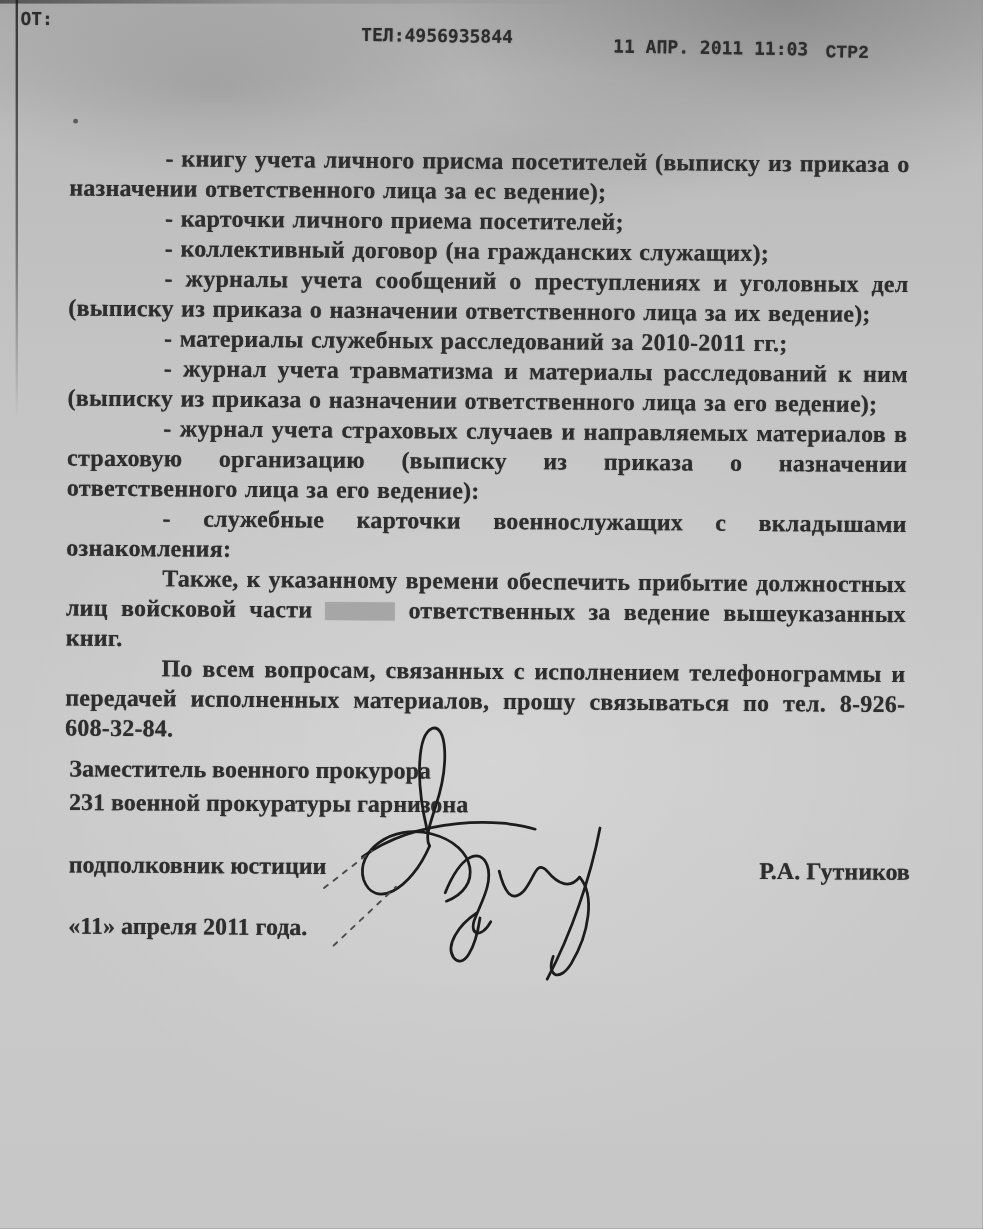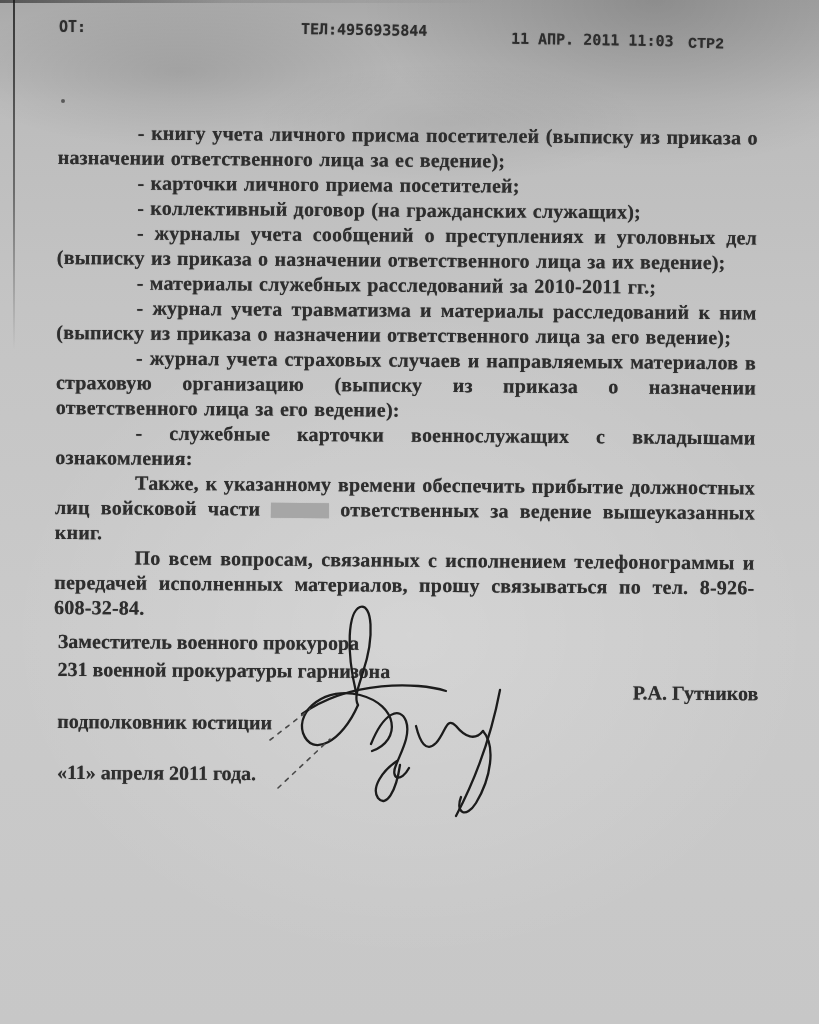--- a/index.html
+++ b/index.html
@@ -27,21 +27,21 @@
   .artifact-dot{
     position:absolute;left:61px;top:99px;width:4px;height:4px;border-radius:50%;
     background:rgba(40,40,40,.65);
   }
   .fax{
     position:absolute;
     font-family:"DejaVu Sans Mono", monospace;
     font-weight:bold;color:#2d2d2d;font-size:15px;white-space:pre;
     text-shadow:0 0 1px rgba(45,45,45,.5);
   }
-  .fax-from{left:17px;top:18px;margin-left:42px;}
+  .fax-from{left:17px;top:7px;}
   .fax-tel{left:301px;top:21px;transform:rotate(0.8deg);}
   .fax-datetime{left:511px;top:31px;transform:rotate(0.9deg);}
   .fax-page{left:688px;top:36px;transform:rotate(0.9deg);font-family:Liberation Mono, monospace;}
   .doc-body{
     position:absolute;left:58px;top:120px;width:700px;
     transform:rotate(0.45deg);transform-origin:0 0;
     color:#2e2e2e;font-size:20px;font-weight:bold;line-height:25px;
     letter-spacing:0.2px;word-spacing:1px;
     text-shadow:0 0 0.7px rgba(46,46,46,.75);
   }
@@ -55,21 +55,21 @@
     position:absolute;left:58px;top:0;width:731px;height:1024px;
     transform:rotate(0.35deg);transform-origin:0 600px;
     color:#2e2e2e;font-size:20px;font-weight:bold;
     text-shadow:0 0 0.7px rgba(46,46,46,.75);
     pointer-events:none;
   }
   .sig-line{position:absolute;left:0;white-space:nowrap;}
   .sig-pos1{top:630px;}
   .sig-pos2{top:658px;}
   .sig-rank{top:710px;}
-  .sig-name{top:678px;left:auto;right:30px;text-align:right;}
+  .sig-name{top:712px;left:auto;right:30px;text-align:right;}
   .sig-date{top:761px;}
   .signature-svg{position:absolute;left:250px;top:592px;}
 </style>
 </head>
 <body>
 
 <div class="page">
 
   <div class="top-edge"></div>
   <div class="scan-line"></div>

